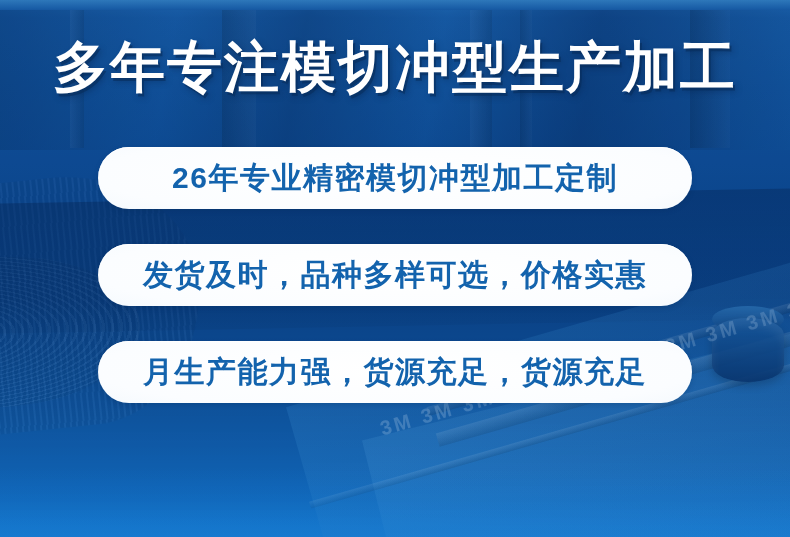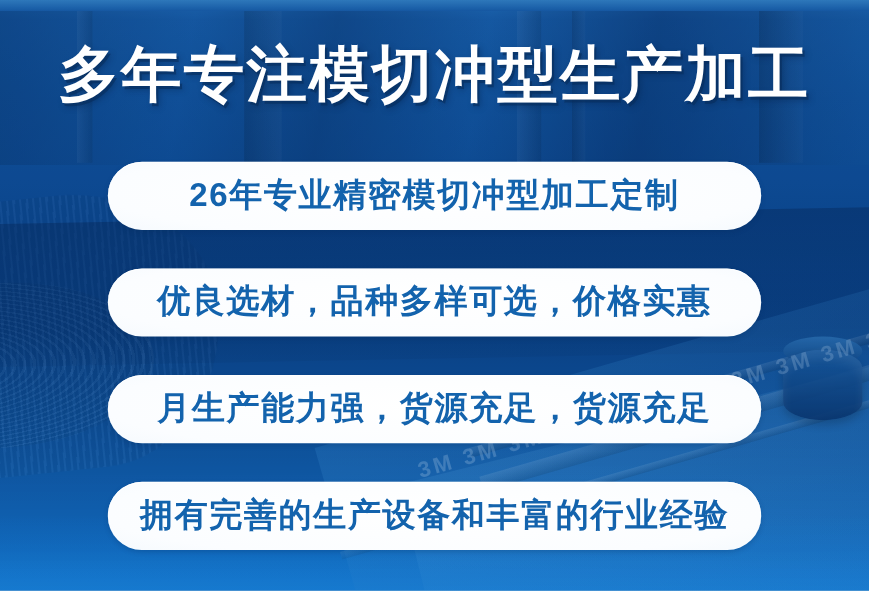--- a/index.html
+++ b/index.html
@@ -261,24 +261,21 @@
   <div class="bg-wash"></div>
 
   <div class="content">
     <div class="headline">多年专注模切冲型生产加工</div>
 
     <div class="pill-list">
       <div class="pill">
         <span class="pill-text">26年专业精密模切冲型加工定制</span>
       </div>
       <div class="pill">
-        <span class="pill-text">优良选材，品种多样可选，价格实惠</span>
+        <span class="pill-text">发货及时，品种多样可选，价格实惠</span>
       </div>
       <div class="pill">
         <span class="pill-text">月生产能力强，货源充足，货源充足</span>
       </div>
-      <div class="pill">
-        <span class="pill-text">拥有完善的生产设备和丰富的行业经验</span>
-      </div>
     </div>
   </div>
 
 </div>
 
 </body></html>

